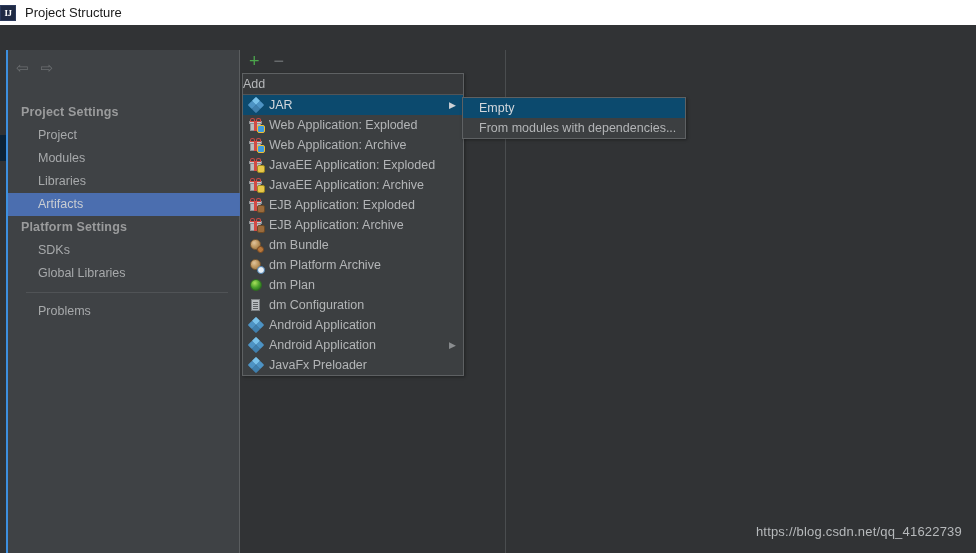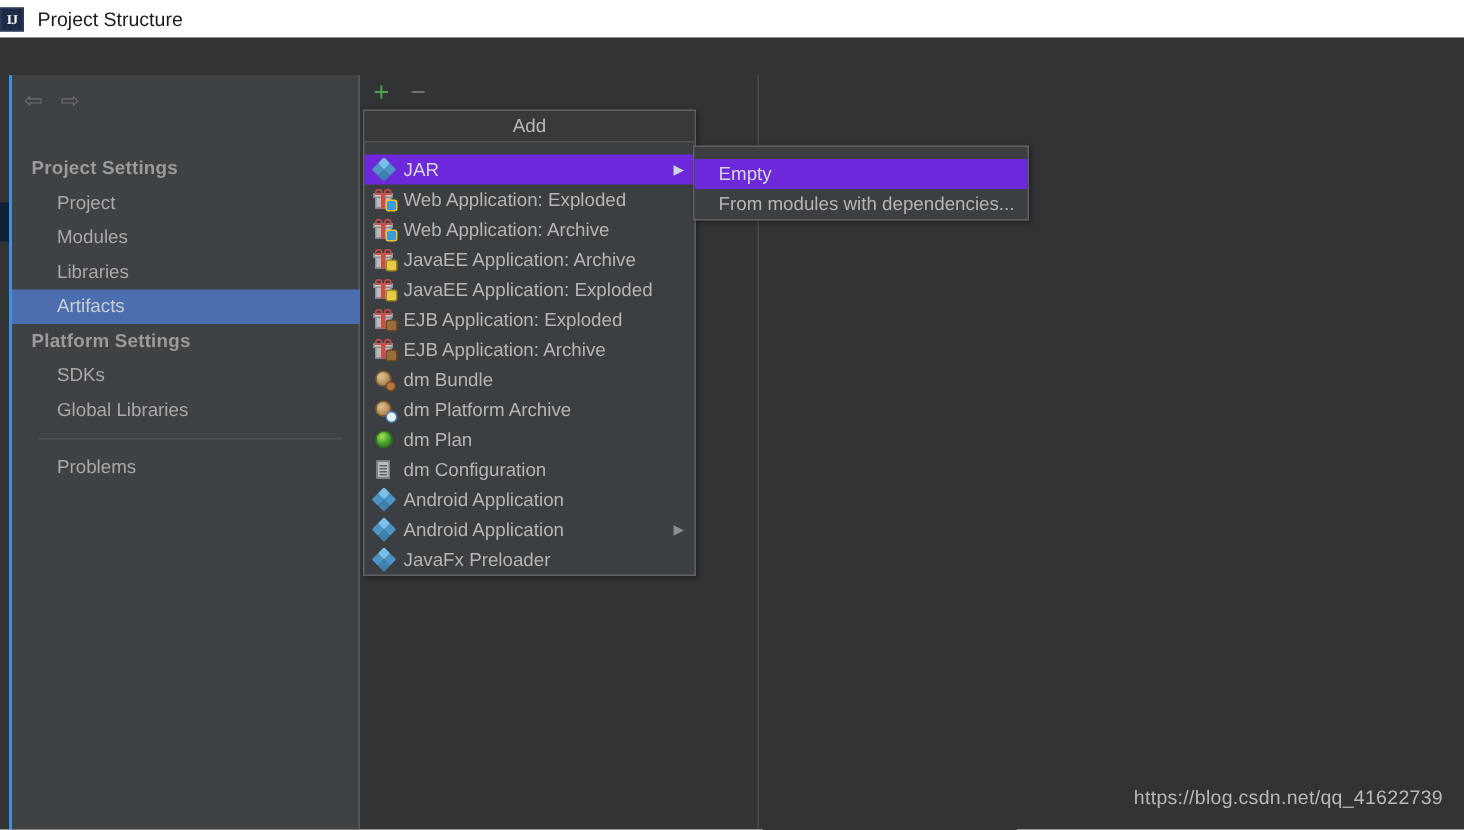--- a/index.html
+++ b/index.html
@@ -173,41 +173,39 @@
     left: 1px; top: 23px;
     width: 222px;
     background: #3c3f41;
     border: 1px solid #5e6163;
     box-sizing: border-box;
     box-shadow: 1px 1px 3px rgba(0,0,0,0.35);
   }
   .popup-header {
     height: 20px;
     line-height: 20px;
-    text-align: center;
     font-size: 12.5px;
     color: #b6b8ba;
     background: #37393b;
     border-bottom: 1px solid #525456;
   }
   .menu-row {
     position: relative;
     height: 20px;
     line-height: 20px;
     display: flex;
     align-items: center;
     padding-left: 6px;
     font-size: 12.5px;
     color: #b3b5b7;
     white-space: nowrap;
   }
   .menu-row.selected {
-    background: #6d28d9;
+    background: #0c4a6e;
     color: #d3d7dc;
-    margin-top: 8px;
   }
   .menu-row .mlabel {
     margin-left: 6px;
   }
   .submenu-arrow {
     position: absolute;
     right: 7px;
     top: 0;
     line-height: 20px;
     font-size: 9px;
@@ -449,33 +447,33 @@
 
         <div class="menu-row">
           <span class="icn icn-gift">
               <span class="box"></span>
               <span class="lid"></span>
               <span class="ribbon"></span>
               <span class="bowl"></span>
               <span class="bowr"></span>
               <span class="badge badge-ee"></span>
             </span>
-          <span class="mlabel">JavaEE Application: Archive</span>
+          <span class="mlabel">JavaEE Application: Exploded</span>
         </div>
 
         <div class="menu-row">
           <span class="icn icn-gift">
               <span class="box"></span>
               <span class="lid"></span>
               <span class="ribbon"></span>
               <span class="bowl"></span>
               <span class="bowr"></span>
               <span class="badge badge-ee"></span>
             </span>
-          <span class="mlabel">JavaEE Application: Exploded</span>
+          <span class="mlabel">JavaEE Application: Archive</span>
         </div>
 
         <div class="menu-row">
           <span class="icn icn-gift">
               <span class="box"></span>
               <span class="lid"></span>
               <span class="ribbon"></span>
               <span class="bowl"></span>
               <span class="bowr"></span>
               <span class="badge badge-ejb"></span>

